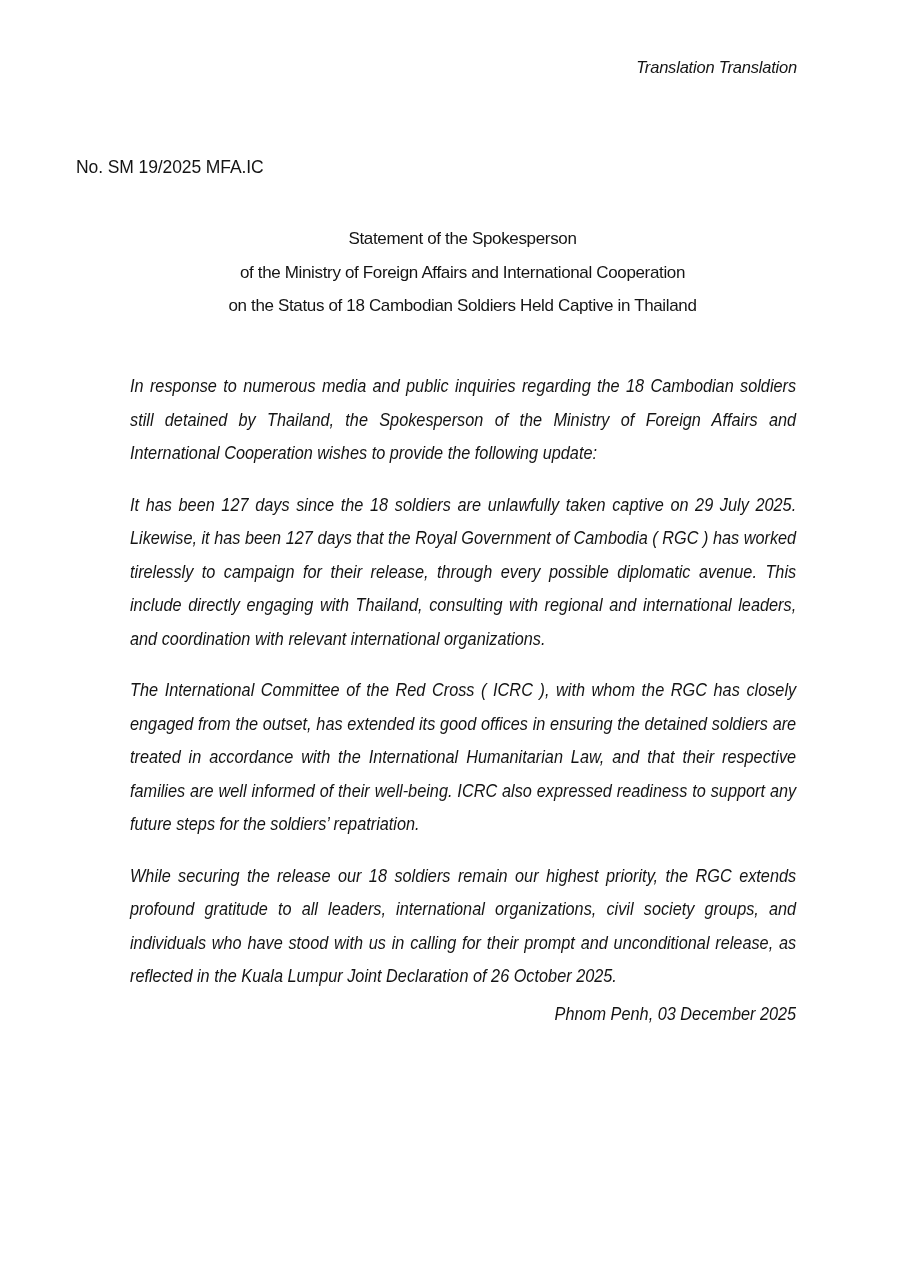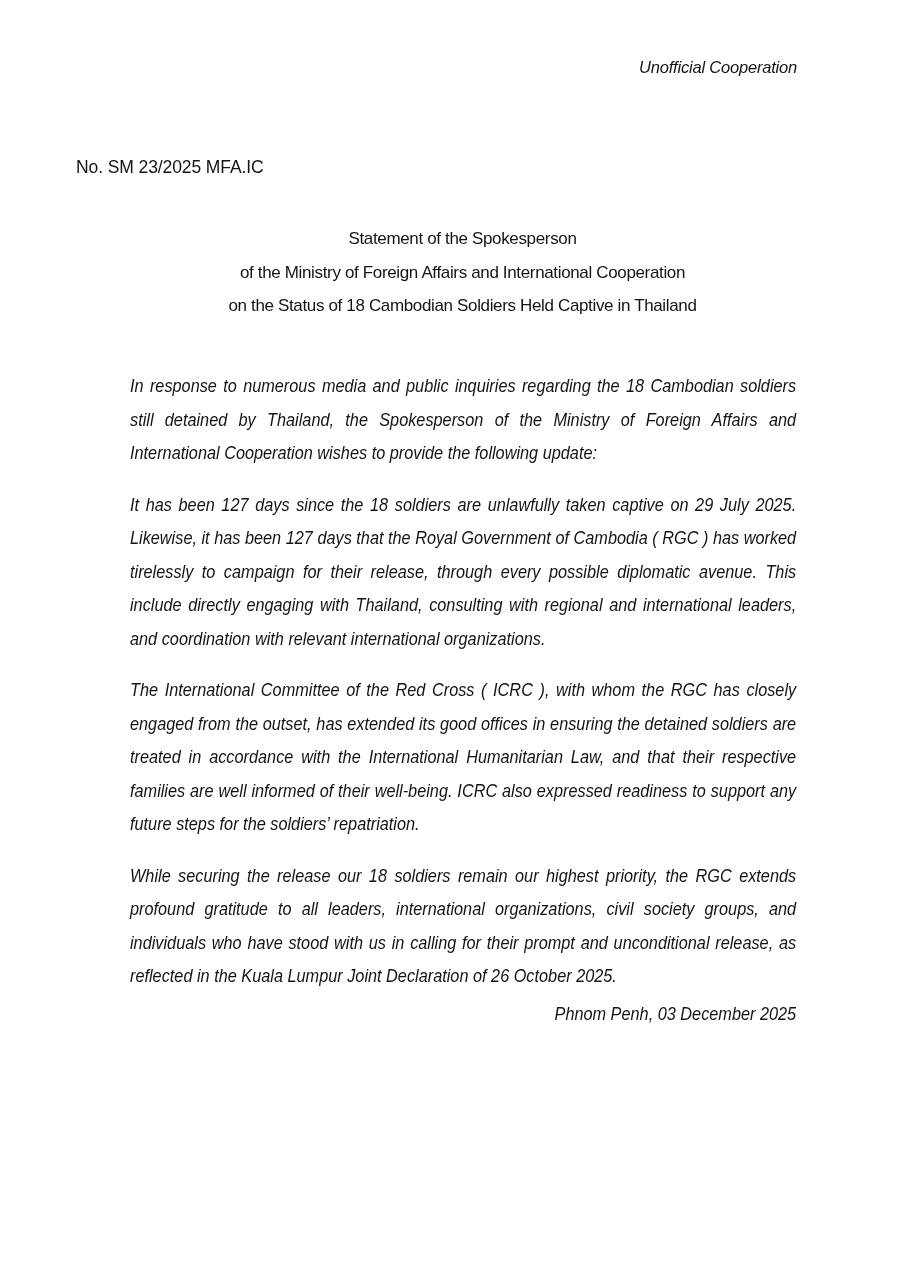--- a/index.html
+++ b/index.html
@@ -10,23 +10,23 @@
   .title-block { left: 0; width: 925px; top: 222px; text-align: center; }
   .title-line { display: block; height: 33.6px; line-height: 33.6px; font-size: 17px; letter-spacing: -0.35px; white-space: nowrap; }
   .body-wrap { left: 130px; top: 369px; width: 666px; font-style: italic; }
   .scaler { width: 757px; transform: scaleX(0.88); transform-origin: 0 0; }
   .para { margin: 0 0 18px 0; font-size: 18.5px; line-height: 33.5px; text-align: justify; }
   .signoff { text-align: right; font-size: 18.5px; line-height: 33.5px; margin-top: -14px; }
 </style>
 </head>
 <body>
 
-<div class="abs unofficial">Unofficial Cooperation</div>
+<div class="abs unofficial">Translation Translation</div>
 
-<div class="abs ref-no">No. SM 23/2025 MFA.IC</div>
+<div class="abs ref-no">No. SM 19/2025 MFA.IC</div>
 
 <div class="abs title-block">
   <span class="title-line">Statement of the Spokesperson</span>
   <span class="title-line">of the Ministry of Foreign Affairs and International Cooperation</span>
   <span class="title-line">on the Status of 18 Cambodian Soldiers Held Captive in Thailand</span>
 </div>
 
 <div class="abs body-wrap">
   <div class="scaler">
     <p class="para">In response to numerous media and public inquiries regarding the 18 Cambodian soldiers still detained by Thailand, the Spokesperson of the Ministry of Foreign Affairs and International Cooperation wishes to provide the following update:</p>

